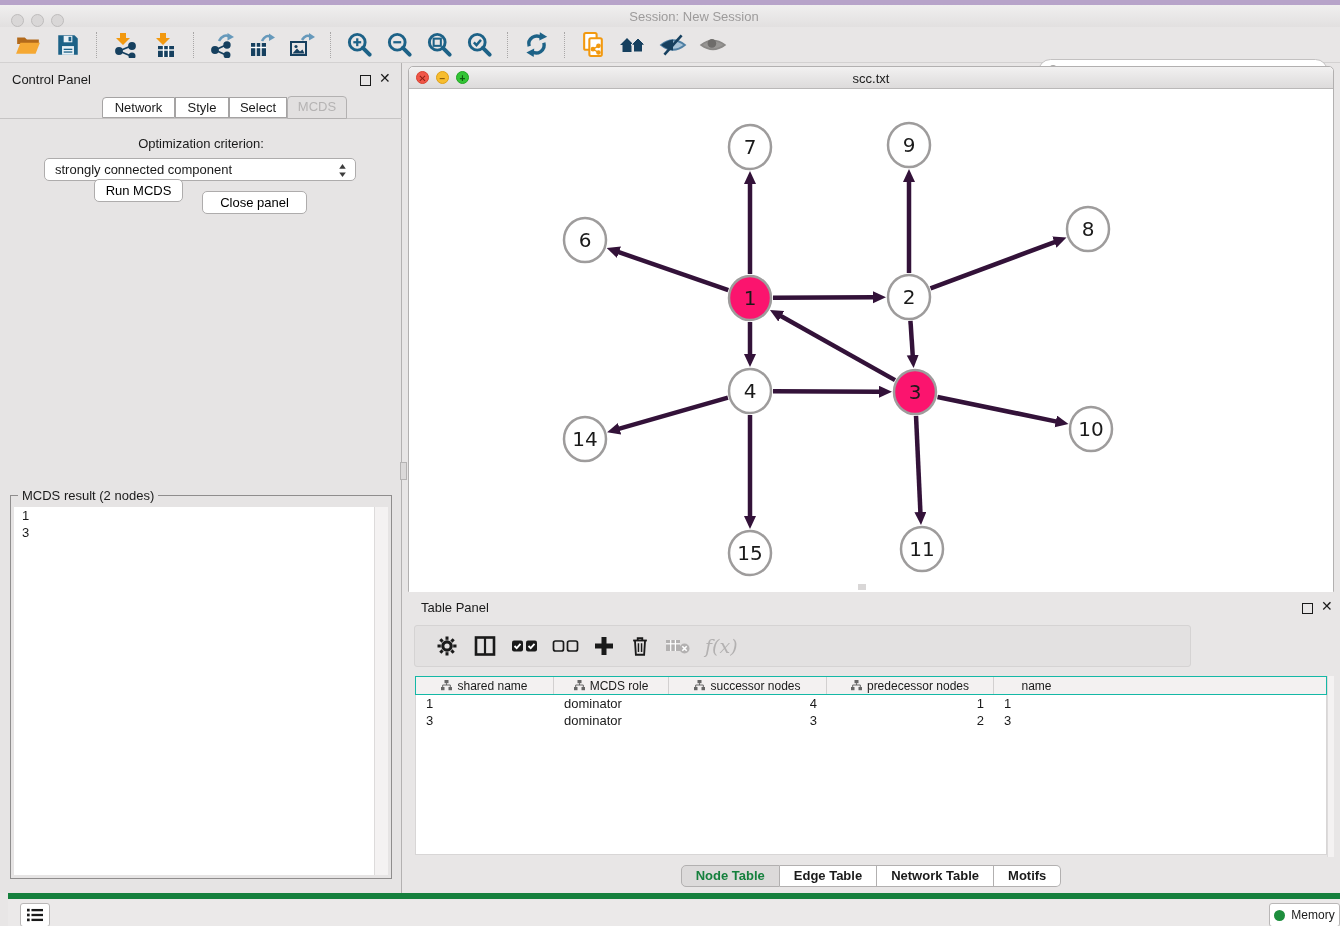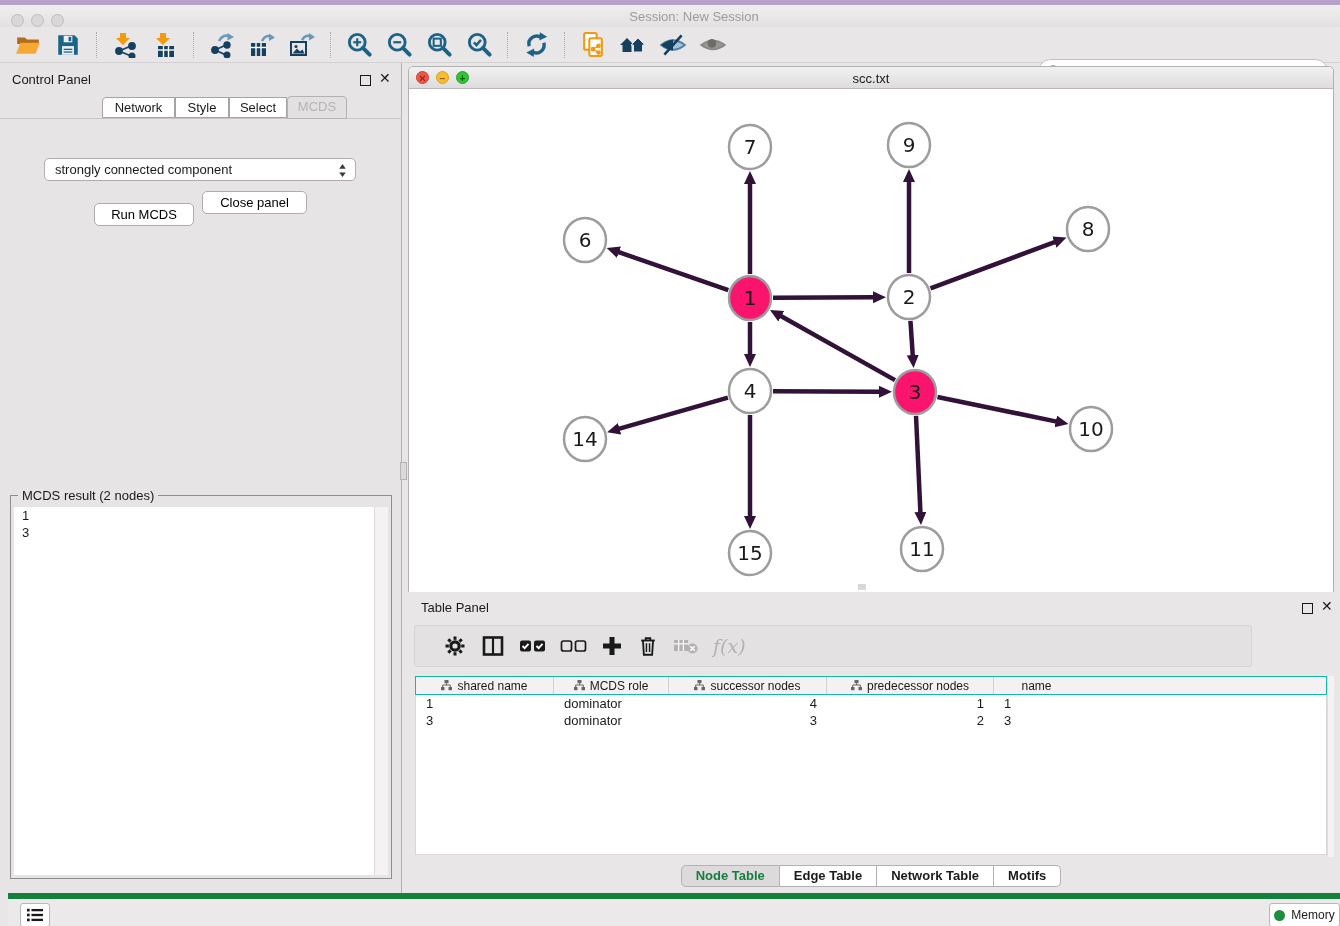--- a/index.html
+++ b/index.html
@@ -59,22 +59,22 @@
   .light.red { background:#f05648; border:1px solid #d8402f; color:#8c1d12; }
   .light.yellow { background:#f7bd2f; border:1px solid #dfa016; color:#8a5b07; }
   .light.green { background:#33c435; border:1px solid #1fa521; color:#0d5c0e; }
   .net-canvas { position:absolute; top:22px; left:0; width:924px; height:503px; background:#fff; }
   .canvas-grip { position:absolute; bottom:2px; left:449px; width:8px; height:6px; background:#d9d7d7; }
   .divider-grip { position:absolute; top:462px; left:400px; width:7px; height:18px;
                   background:#dbd9d9; border:1px solid #b5b3b3; }
 
   
   .table-panel { position:absolute; top:597px; left:408px; width:932px; height:293px; background:#e8e6e6; }
-  .tp-toolbar { position:absolute; top:28px; left:6px; width:838px; height:42px; background:#e3e1e1;
-                border:1px solid #d5d3d3; border-radius:3px; display:flex; align-items:center; padding-left:28px; }
+  .tp-toolbar { position:absolute; top:28px; left:6px; width:777px; height:42px; background:#e3e1e1;
+                border:1px solid #d5d3d3; border-radius:3px; display:flex; align-items:center; padding-left:20px; }
   .tp-btn { height:32px; display:flex; align-items:center; justify-content:center; margin-right:14px; }
   .fx-label { font-family:"DejaVu Serif","Liberation Serif",serif; font-style:italic;
               font-size:19px; color:#b3b1b1; }
   .dtable { position:absolute; top:79px; left:7px; width:912px; }
   .thead { display:flex; background:#f3f1f1; border:1px solid #14b8a6; height:19px; }
   .th { display:flex; align-items:center; justify-content:center; gap:5px; font-size:12px;
         border-right:1px solid #d2d0d0; height:100%; }
   .th:last-child { border-right:none; }
   .tbody { background:#fff; border:1px solid #d8d6d6; border-top:none; height:160px; }
   .tr { display:flex; height:17px; line-height:17px; font-size:13px; }
@@ -267,30 +267,31 @@
     <span class="abs" style="left:360px; top:11px"><span class="float-icon"></span></span>
     <span class="abs close-icon" style="left:379px; top:10px">✕</span>
 
     <div class="tab" style="left:78px; top:34px; width:73px; border-radius:4px 0 0 0;">Network</div>
     <div class="tab" style="left:151px; top:34px; width:54px;">Style</div>
     <div class="tab" style="left:205px; top:34px; width:58px;">Select</div>
     <div class="tab selected" style="left:263px; width:60px;">MCDS</div>
 
     <div class="body-topline" style="top:55px;"></div>
 
+    <div class="abs" style="top:73px; left:0; width:402px; text-align:center;">Optimization criterion:</div>
 
     <div class="select-box" style="left:44px; top:95px; width:312px; height:23px;">
       <span>strongly connected component</span>
       <svg class="abs" style="right:8px; top:4px" width="9" height="15" viewBox="0 0 9 16">
         <polygon points="4.5,1 8,6 1,6" fill="#3c3c3c"></polygon>
         <polygon points="1,10 8,10 4.5,15" fill="#3c3c3c"></polygon>
       </svg>
     </div>
 
-    <button class="pbtn" style="left:94px; top:140px; width:100px; height:23px;">Run MCDS</button>
+    <button class="pbtn" style="left:94px; top:116px; width:89px; height:23px;">Run MCDS</button>
     <button class="pbtn" style="left:202px; top:128px; width:105px; height:23px;">Close panel</button>
 
     <div class="fieldset" style="left:10px; top:432px; width:382px; height:384px;"></div>
     <div class="fieldset-legend" style="left:18px; top:425px;">MCDS result (2 nodes)</div>
     <div class="result-area" style="left:14px; top:444px; width:374px; height:368px;" id="result-lines">
         <div class="result-line">1</div>
         <div class="result-line">3</div>
       </div>
     <div class="vscroll" style="left:374px; top:444px; width:14px; height:368px;"></div>
   </div>

